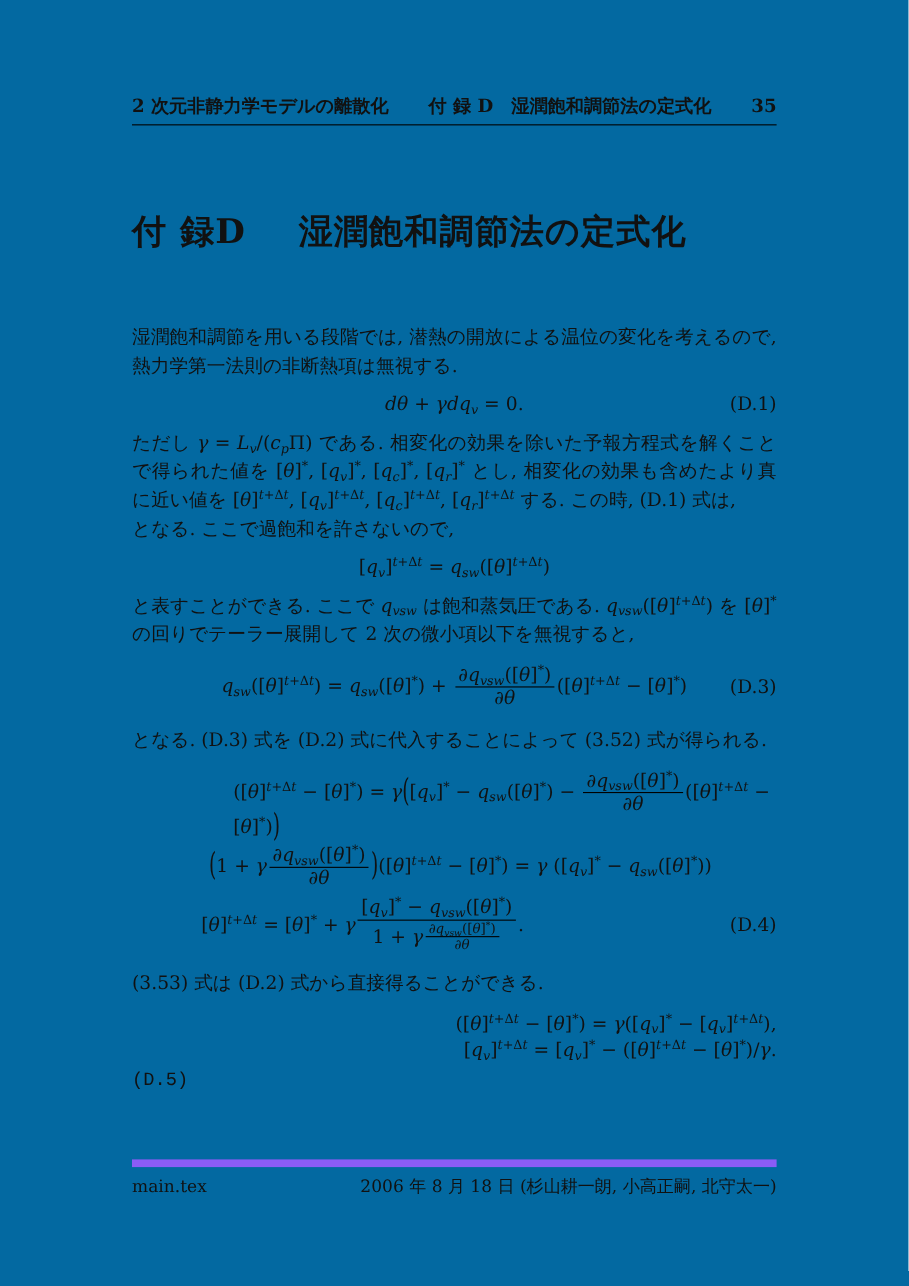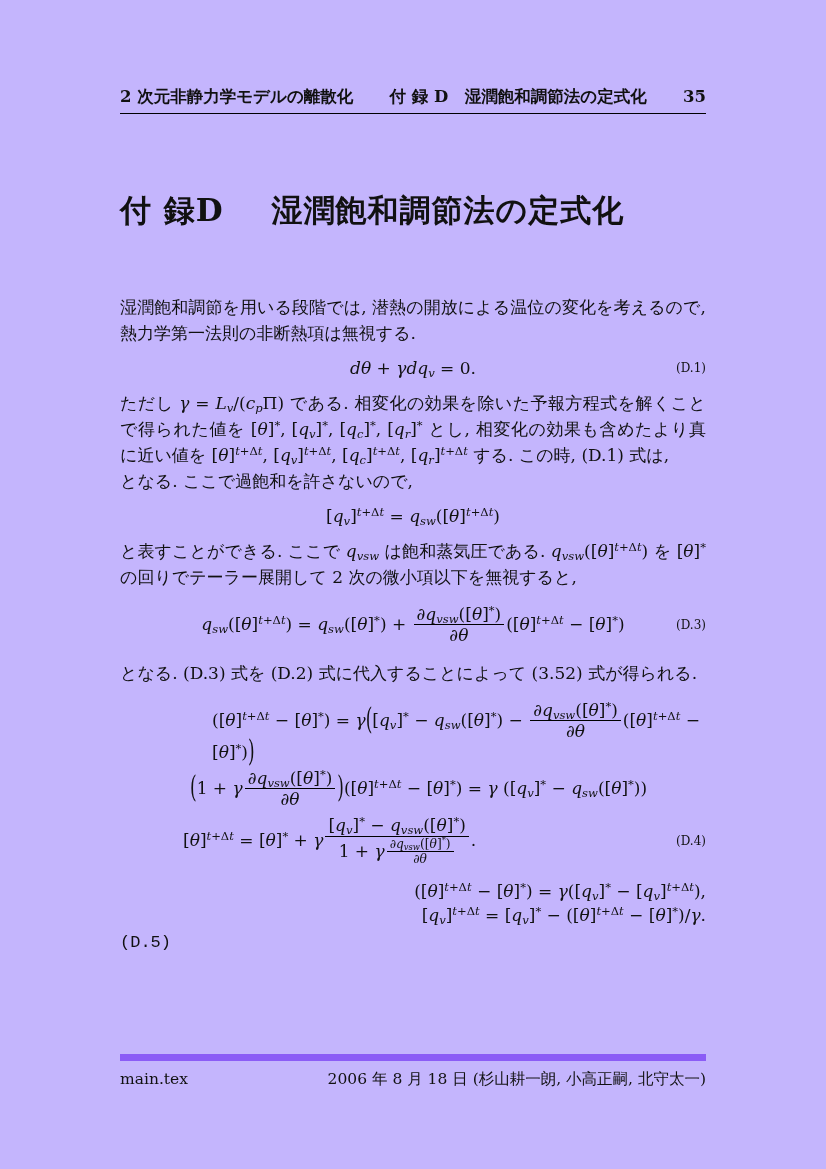--- a/index.html
+++ b/index.html
@@ -1,20 +1,20 @@
 <!DOCTYPE html>
 <html><head>
 <meta charset="utf-8">
 <style>
   html,body{margin:0;padding:0;background:#ffffff;}
   .page{
     position:relative;
     width:826px;height:1169px;
     margin:0 auto;
-    background:#c4b5fd;
+    background:#0369a1;
     color:#111111;
     font-family:"DejaVu Serif","Liberation Serif",serif;
     overflow:hidden;
   }
   .content{padding:86px 120px 0 120px;}
 
   
   .header{
     display:flex;justify-content:space-between;align-items:baseline;
     font-size:16.5px;font-weight:bold;
@@ -51,21 +51,21 @@
   .fnum,.fden{display:block;padding:0 3px;}
   .fden{border-top:1px solid #000;}
   .frac .frac{font-size:72%;vertical-align:-0.55em;}
   .bigp{display:inline-block;transform:scaleY(1.7);transform-origin:50% 55%;font-style:normal;}
 
   
   .eqrow{position:relative;margin:12px 0;text-align:center;font-size:17px;}
   .eqrow.tall{margin:14px 0;}
   .eqlabel{
     position:absolute;right:0;top:50%;transform:translateY(-50%);
-    font-size:12px;
+    font-size:17px;
   }
   .eqgroup{margin:14px 0 10px 0;font-size:17px;}
   .eqline{position:relative;text-align:left;margin:6px 0;}
   .ind1{margin-left:92px;}
   .ind2{margin-left:70px;}
   .ind3{margin-left:63px;}
   .eqcenter{text-align:right;margin:4px 0;font-size:17px;}
   .labelrow{font-size:17px;margin-top:8px;font-family:Liberation Mono, monospace;}
 
   
@@ -122,20 +122,21 @@
 
     <div class="eqgroup">
       <div class="eqline ind1"><span class="m">([<i>θ</i>]<sup><i>t</i>+Δ<i>t</i></sup> − [<i>θ</i>]<sup>*</sup>) = <i>γ</i><span class="bigp">(</span>[<i>q</i><sub><i>v</i></sub>]<sup>*</sup> − <i>q</i><sub><i>s</i><i>w</i></sub>([<i>θ</i>]<sup>*</sup>) − <span class="frac"><span class="fnum">∂<i>q</i><sub><i>v</i><i>s</i><i>w</i></sub>([<i>θ</i>]<sup>*</sup>)</span><span class="fden">∂<i>θ</i></span></span>([<i>θ</i>]<sup><i>t</i>+Δ<i>t</i></sup> − [<i>θ</i>]<sup>*</sup>)<span class="bigp">)</span></span></div>
       <div class="eqline ind2"><span class="m"><span class="bigp">(</span>1 + <i>γ</i><span class="frac"><span class="fnum">∂<i>q</i><sub><i>v</i><i>s</i><i>w</i></sub>([<i>θ</i>]<sup>*</sup>)</span><span class="fden">∂<i>θ</i></span></span><span class="bigp">)</span>([<i>θ</i>]<sup><i>t</i>+Δ<i>t</i></sup> − [<i>θ</i>]<sup>*</sup>) = <i>γ</i> ([<i>q</i><sub><i>v</i></sub>]<sup>*</sup> − <i>q</i><sub><i>s</i><i>w</i></sub>([<i>θ</i>]<sup>*</sup>))</span></div>
       <div class="eqline ind3">
         <span><span class="m">[<i>θ</i>]<sup><i>t</i>+Δ<i>t</i></sup> = [<i>θ</i>]<sup>*</sup> + <i>γ</i><span class="frac"><span class="fnum">[<i>q</i><sub><i>v</i></sub>]<sup>*</sup> − <i>q</i><sub><i>v</i><i>s</i><i>w</i></sub>([<i>θ</i>]<sup>*</sup>)</span><span class="fden">1 + <i>γ</i><span class="frac"><span class="fnum">∂<i>q</i><sub><i>v</i><i>s</i><i>w</i></sub>([<i>θ</i>]<sup>*</sup>)</span><span class="fden">∂<i>θ</i></span></span></span></span>.</span></span>
         <span class="eqlabel">(D.4)</span>
       </div>
     </div>
 
+    <p class="para para6">(3.53) 式は (D.2) 式から直接得ることができる.</p>
 
     <div class="eqgroup">
       <div class="eqcenter"><span class="m">([<i>θ</i>]<sup><i>t</i>+Δ<i>t</i></sup> − [<i>θ</i>]<sup>*</sup>) = <i>γ</i>([<i>q</i><sub><i>v</i></sub>]<sup>*</sup> − [<i>q</i><sub><i>v</i></sub>]<sup><i>t</i>+Δ<i>t</i></sup>),</span></div>
       <div class="eqcenter"><span class="m">[<i>q</i><sub><i>v</i></sub>]<sup><i>t</i>+Δ<i>t</i></sup> = [<i>q</i><sub><i>v</i></sub>]<sup>*</sup> − ([<i>θ</i>]<sup><i>t</i>+Δ<i>t</i></sup> − [<i>θ</i>]<sup>*</sup>)/<i>γ</i>.</span></div>
       <div class="labelrow">(D.5)</div>
     </div>
 
   </div>
 
   <div class="footer">

